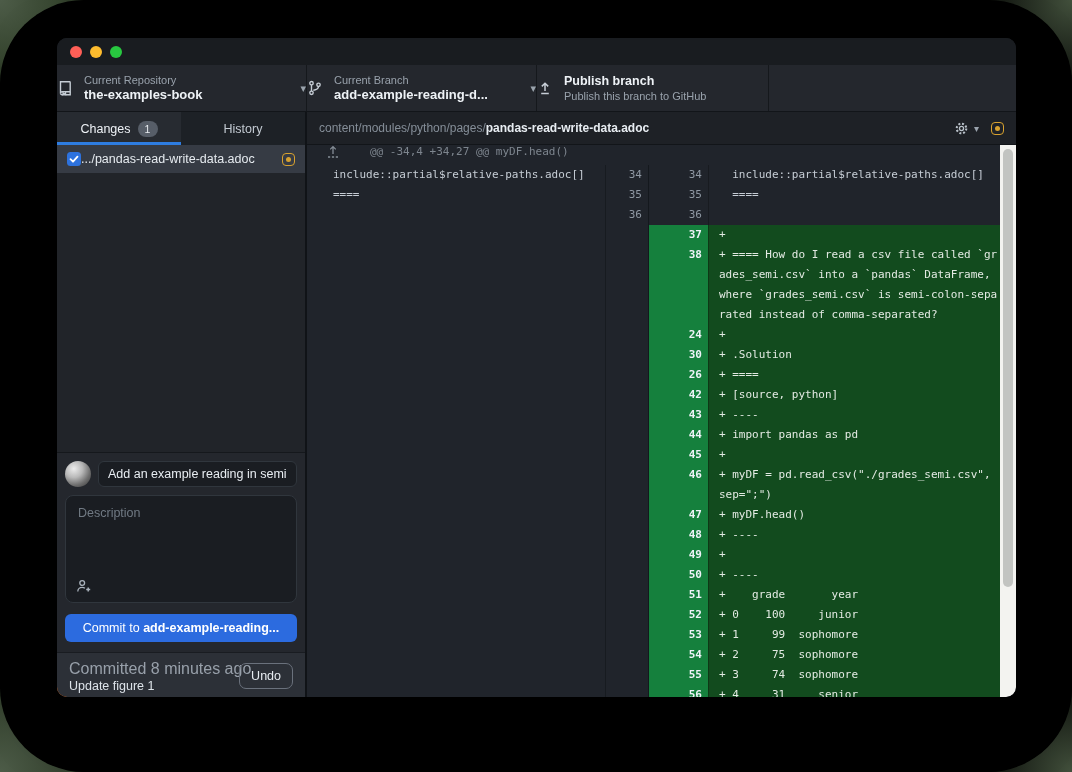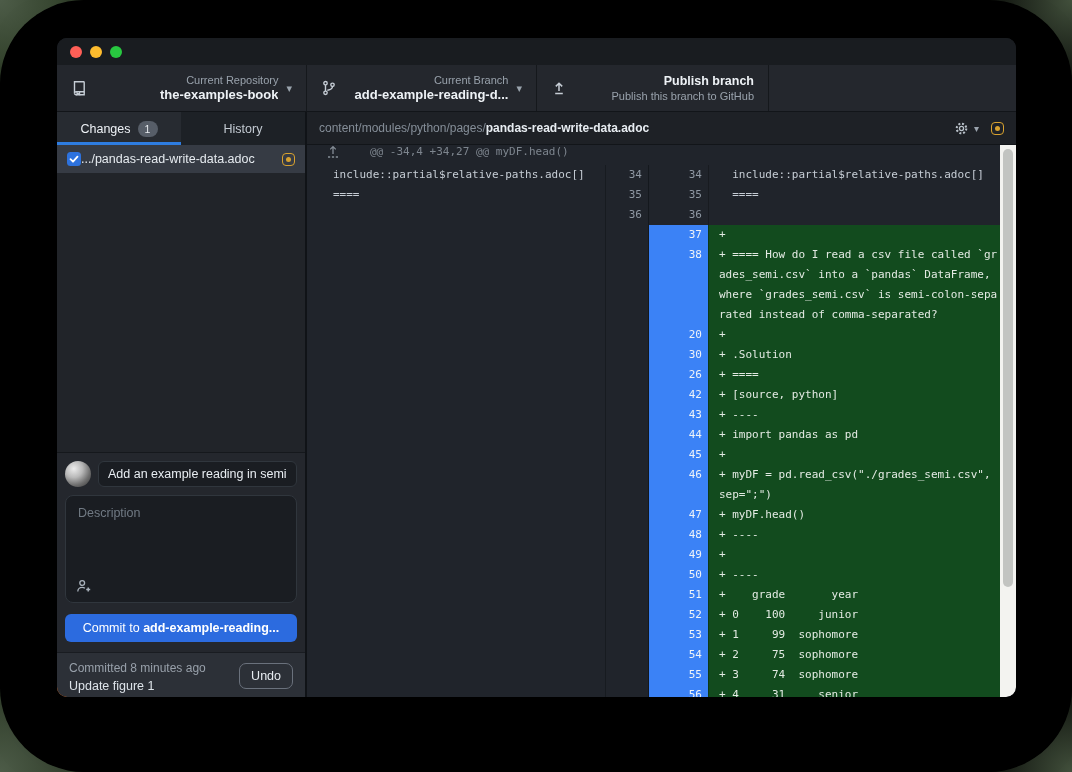--- a/index.html
+++ b/index.html
@@ -13,21 +13,21 @@
   .shade{position:absolute;inset:0;background:#000;border-radius:84px;}
   .window{position:absolute;left:57px;top:38px;width:959px;height:659px;border-radius:10px;
     background:#202329;overflow:hidden;box-shadow:0 22px 60px rgba(0,0,0,.85);
     display:flex;flex-direction:column;}
   
   .titlebar{height:27px;background:#191c20;display:flex;align-items:center;padding-left:13px;flex:0 0 auto;}
   .light{width:12px;height:12px;border-radius:50%;margin-right:8px;}
   .light.red{background:#ff5f57}.light.yellow{background:#febc2e}.light.green{background:#28c840}
   
   .toolbar{height:46px;background:#24272d;display:flex;flex:0 0 auto;border-bottom:1px solid #121519;}
-  .tbsec{display:flex;align-items:center;border-right:1px solid #15181c;position:relative;box-sizing:border-box;padding:0 14px;cursor:default;text-align:right;}
+  .tbsec{display:flex;align-items:center;border-right:1px solid #15181c;position:relative;box-sizing:border-box;padding:0 0;cursor:default;}
   .tbsec.repo{width:250px}.tbsec.branch{width:230px}.tbsec.publish{width:232px}
   .tbfill{flex:1}
   .tbicon{width:16px;height:16px;margin-right:11px;flex:0 0 auto;color:#c6cdd5;}
   .tbtxt{min-width:0;flex:1}
   .tblabel{font-size:11px;color:#99a2ac;line-height:13px;}
   .tbvalue{font-size:13px;font-weight:700;color:#eef2f6;line-height:16px;white-space:nowrap;overflow:hidden;}
   .tbsub{font-size:11px;color:#99a2ac;line-height:14px;white-space:nowrap;}
   .tbtitle{font-size:12.5px;font-weight:700;color:#eef2f6;line-height:15px;white-space:nowrap;}
   .chev{color:#9aa3ad;font-size:11px;margin-left:8px;}
   
@@ -60,21 +60,21 @@
   .descbox{position:relative;margin-top:8px;height:108px;background:#1a1d22;border:1px solid #30363d;border-radius:8px;box-sizing:border-box;}
   .descbox textarea{position:absolute;inset:0;background:transparent;border:none;resize:none;outline:none;
     color:#e8edf2;font-size:12.5px;padding:10px 12px;font-family:"Liberation Sans",sans-serif;box-sizing:border-box;}
   .descbox textarea::placeholder{color:#717a84;}
   .coauthor{position:absolute;left:10px;bottom:8px;width:16px;height:16px;color:#aab3bd;cursor:pointer;}
   .commitbtn{margin-top:11px;width:100%;height:28px;background:#2c6bdf;border:none;border-radius:6px;color:#fff;
     font-size:12.5px;font-family:"Liberation Sans",sans-serif;cursor:pointer;white-space:nowrap;overflow:hidden;}
   .commitbtn b{font-weight:700;}
   
   .footer{height:45px;background:#2c3037;border-top:1px solid #191c21;position:relative;padding:8px 12px 0;box-sizing:border-box;flex:0 0 auto;}
-  .f1{font-size:12px;color:#98a0aa;line-height:15px;}
+  .f1{font-size:16px;color:#98a0aa;line-height:15px;}
   .f2{font-size:12.5px;color:#dde3e9;line-height:16px;margin-top:2px;}
   .undobtn{position:absolute;right:12px;top:10px;height:26px;padding:0 11px;background:transparent;
     border:1px solid #6a717c;border-radius:7px;color:#e6ebf0;font-size:12.5px;font-family:"Liberation Sans",sans-serif;cursor:pointer;}
   
   .diff{flex:1;min-width:0;display:flex;flex-direction:column;background:#20242b;position:relative;}
   .pathbar{height:33px;flex:0 0 auto;background:#1e2126;border-bottom:1px solid #121519;display:flex;align-items:center;padding:0 12px;box-sizing:border-box;}
   .pathdir{font-size:12px;color:#858e98;white-space:nowrap;}
   .pathfile{font-size:12px;color:#e8edf2;font-weight:700;white-space:nowrap;}
   .pathbar .spacer{flex:1}
   .gearbtn{display:flex;align-items:center;color:#b9c1c9;cursor:pointer;margin-right:12px;}
@@ -83,21 +83,21 @@
     font-family:"DejaVu Sans Mono",monospace;font-size:11px;}
   .hunkrow{height:20px;display:flex;color:#7d858e;}
   .expico{width:14px;height:14px;margin-left:19px;flex:0 0 auto;color:#848d96;cursor:pointer;}
   .hunktxt{margin-left:30px;white-space:pre;}
   .grid{display:grid;grid-template-columns:298px 43px 60px 292px;}
   .grid .c{min-height:20px;line-height:20px;box-sizing:border-box;}
   .oldc{padding-left:26px;color:#c6cdd5;white-space:pre;overflow:hidden;}
   .onum{color:#8f98a3;text-align:right;padding-right:6px;border-left:1px solid #171b20;cursor:pointer;}
   .nnum{color:#8f98a3;text-align:right;padding-right:6px;border-left:1px solid #14181d;cursor:pointer;}
   .rcon{padding:0 2px 0 10px;color:#c6cdd5;white-space:pre-wrap;word-break:break-all;border-left:1px solid rgba(0,0,0,.25);}
-  .add .nnum{background:#3b82f6;color:#eef3f8;}
+  .add .nnum{background:#15803d;color:#eef3f8;font-weight:bold;}
   .add .rcon{background:#124b1e;color:#e3eae3;}
   
   .sbtrack{position:absolute;right:0;top:33px;bottom:0;width:16px;background:#f3f3f0;border-radius:0 0 9px 0;cursor:pointer;}
   .sbthumb{position:absolute;top:4px;left:3px;width:10px;height:438px;background:#c2c4c1;border-radius:5px;cursor:pointer;}
   svg{display:block}
 </style>
 </head>
 <body>
 
 <div class="bg"></div>
@@ -232,21 +232,21 @@
             </svg>
           </span>
           <span class="hunktxt">@@ -34,4 +34,27 @@ myDF.head()</span>
         </div>
         <div class="grid" id="diffgrid">
             <div class="ctx" style="display: contents;"><div class="c oldc">include::partial$relative-paths.adoc[]</div><div class="c onum">34</div><div class="c nnum">34</div><div class="c rcon">  include::partial$relative-paths.adoc[]</div></div>
             <div class="ctx" style="display: contents;"><div class="c oldc">====</div><div class="c onum">35</div><div class="c nnum">35</div><div class="c rcon">  ====</div></div>
             <div class="ctx" style="display: contents;"><div class="c oldc"></div><div class="c onum">36</div><div class="c nnum">36</div><div class="c rcon">  </div></div>
             <div class="add" style="display: contents;"><div class="c oldc"></div><div class="c onum"></div><div class="c nnum">37</div><div class="c rcon">+ </div></div>
             <div class="add" style="display: contents;"><div class="c oldc"></div><div class="c onum"></div><div class="c nnum">38</div><div class="c rcon">+ ==== How do I read a csv file called `grades_semi.csv` into a `pandas` DataFrame, where `grades_semi.csv` is semi-colon-separated instead of comma-separated?</div></div>
-            <div class="add" style="display: contents;"><div class="c oldc"></div><div class="c onum"></div><div class="c nnum">20</div><div class="c rcon">+ </div></div>
+            <div class="add" style="display: contents;"><div class="c oldc"></div><div class="c onum"></div><div class="c nnum">24</div><div class="c rcon">+ </div></div>
             <div class="add" style="display: contents;"><div class="c oldc"></div><div class="c onum"></div><div class="c nnum">30</div><div class="c rcon">+ .Solution</div></div>
             <div class="add" style="display: contents;"><div class="c oldc"></div><div class="c onum"></div><div class="c nnum">26</div><div class="c rcon">+ ====</div></div>
             <div class="add" style="display: contents;"><div class="c oldc"></div><div class="c onum"></div><div class="c nnum">42</div><div class="c rcon">+ [source, python]</div></div>
             <div class="add" style="display: contents;"><div class="c oldc"></div><div class="c onum"></div><div class="c nnum">43</div><div class="c rcon">+ ----</div></div>
             <div class="add" style="display: contents;"><div class="c oldc"></div><div class="c onum"></div><div class="c nnum">44</div><div class="c rcon">+ import pandas as pd</div></div>
             <div class="add" style="display: contents;"><div class="c oldc"></div><div class="c onum"></div><div class="c nnum">45</div><div class="c rcon">+ </div></div>
             <div class="add" style="display: contents;"><div class="c oldc"></div><div class="c onum"></div><div class="c nnum">46</div><div class="c rcon">+ myDF = pd.read_csv("./grades_semi.csv", sep=";")</div></div>
             <div class="add" style="display: contents;"><div class="c oldc"></div><div class="c onum"></div><div class="c nnum">47</div><div class="c rcon">+ myDF.head()</div></div>
             <div class="add" style="display: contents;"><div class="c oldc"></div><div class="c onum"></div><div class="c nnum">48</div><div class="c rcon">+ ----</div></div>
             <div class="add" style="display: contents;"><div class="c oldc"></div><div class="c onum"></div><div class="c nnum">49</div><div class="c rcon">+ </div></div>

